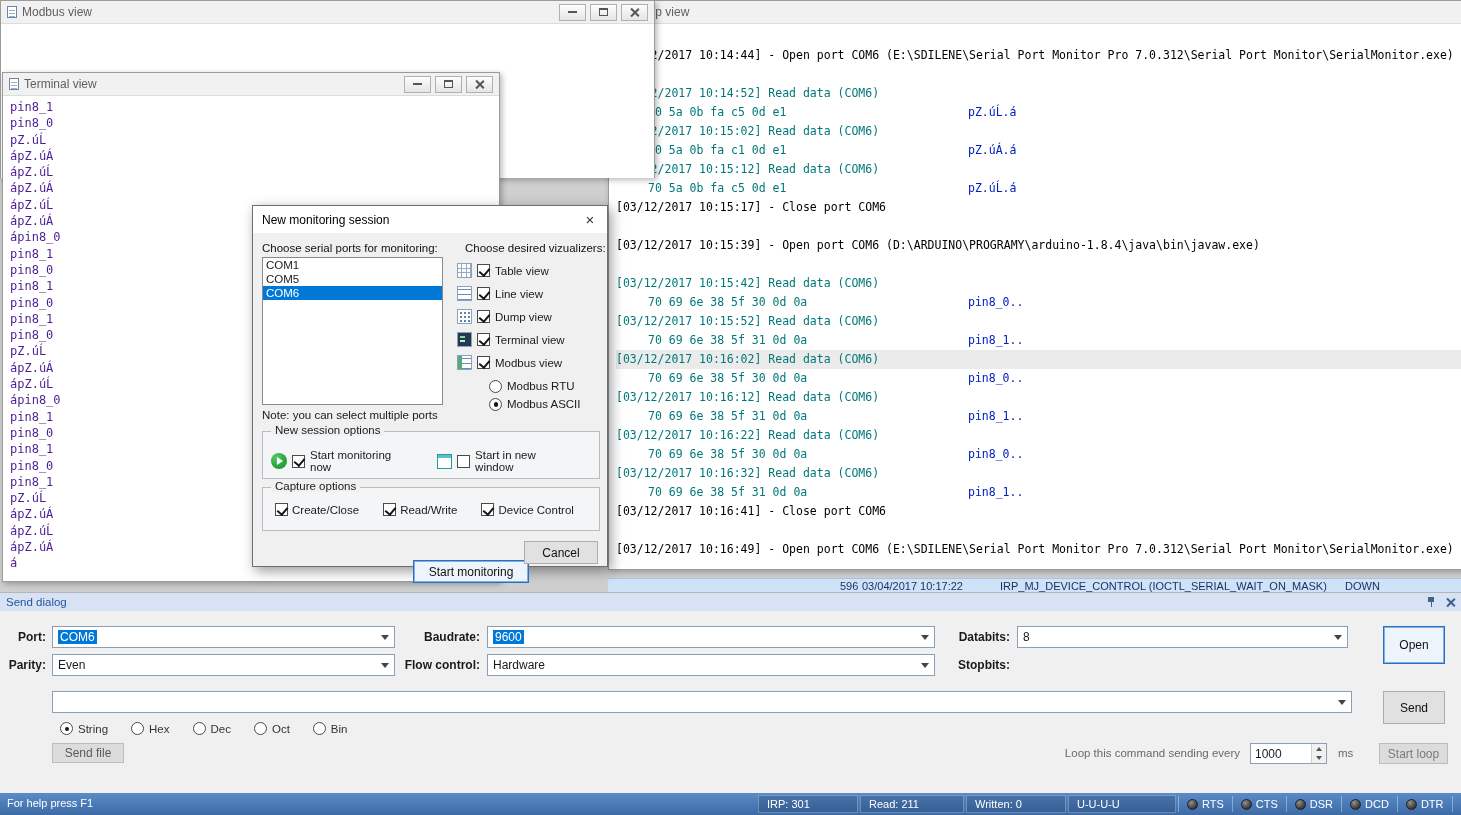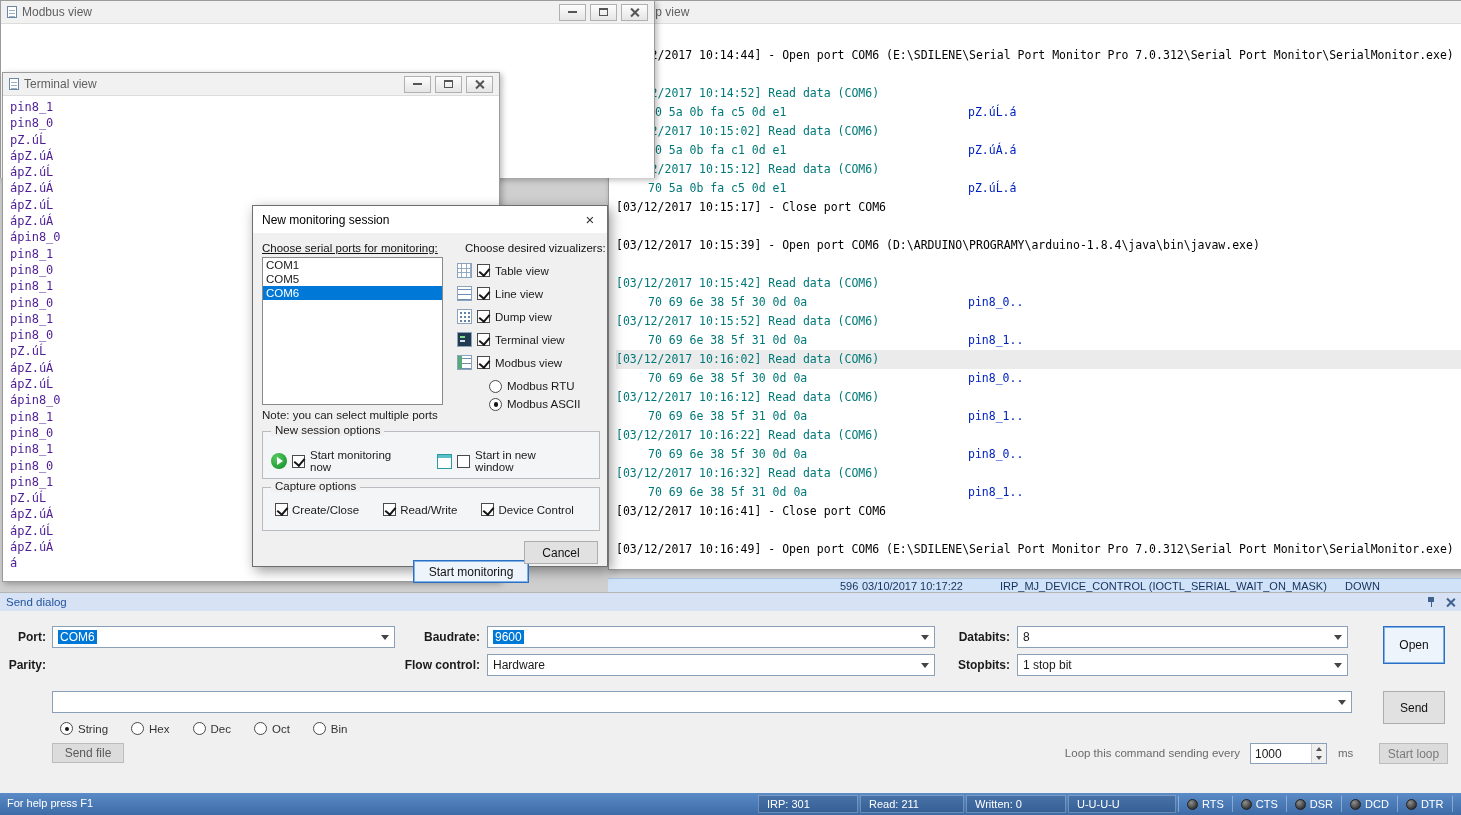--- a/index.html
+++ b/index.html
@@ -186,21 +186,21 @@
       <div class="dline open"><span class="dtext">[03/12/2017 10:16:41] - Close port COM6</span><span class="dascii"></span></div>
 
       <div class="dline blank"><span class="dtext"></span><span class="dascii"></span></div>
 
       <div class="dline open"><span class="dtext">[03/12/2017 10:16:49] - Open port COM6 (E:\SDILENE\Serial Port Monitor Pro 7.0.312\Serial Port Monitor\SerialMonitor.exe)</span><span class="dascii"></span></div>
     </div>
 </div>
 
 <div id="table-strip">
   <span class="c-idx">596</span>
-  <span class="c-time">03/10/2017 10:17:22</span>
+  <span class="c-time">03/04/2017 10:17:22</span>
   <span class="c-func">IRP_MJ_DEVICE_CONTROL (IOCTL_SERIAL_WAIT_ON_MASK)</span>
   <span class="c-dir">DOWN</span>
 </div>
 
 <div class="win" id="modbus-win">
   <div class="win-title">
     <span class="doc-icon"></span>
     <span>Modbus view</span>
     <span class="win-controls">
       <span class="wbtn">
@@ -266,21 +266,21 @@
       <div class="tline">á</div>
     </div>
 </div>
 
 <div id="dialog">
   <div class="dlg-title">
     <span>New monitoring session</span>
     <span class="dlg-close">×</span>
   </div>
   <div class="dlg-body">
-    <span class="dlg-label" style="left:9px;top:9px;text-decoration:underline;">Choose serial ports for monitoring:</span>
+    <span class="dlg-label" style="left:9px;top:9px;">Choose serial ports for monitoring:</span>
     <span class="dlg-label" style="left:212px;top:9px;">Choose desired vizualizers:</span>
 
     <div class="listbox">
 
     <div class="port-item">COM1</div>
         <div class="port-item">COM5</div>
         <div class="port-item selected">COM6</div>
       </div>
 
     <div class="viz-list">
@@ -404,36 +404,36 @@
   <div class="combo" style="left:1017px;top:33px;width:331px;">
     <span>8</span>
     <span class="arrow-zone">
         <span class="arrow-down"></span>
       </span>
   </div>
 
   <div class="btn default" id="open-btn">Open</div>
 
   <span class="fld-label" style="left:4px;top:65px;width:42px;">Parity:</span>
+  <div class="combo" style="left:52px;top:61px;width:343px;">
+    <span>Even</span>
+    <span class="arrow-zone">
+        <span class="arrow-down"></span>
+      </span>
+  </div>
 
   <span class="fld-label" style="left:400px;top:65px;width:80px;">Flow control:</span>
   <div class="combo" style="left:487px;top:61px;width:448px;">
     <span>Hardware</span>
     <span class="arrow-zone">
         <span class="arrow-down"></span>
       </span>
   </div>
 
   <span class="fld-label" style="left:940px;top:65px;width:70px;">Stopbits:</span>
-  <div class="combo" style="left:1017px;top:61px;width:331px;">
-    <span>1 stop bit</span>
-    <span class="arrow-zone">
-        <span class="arrow-down"></span>
-      </span>
-  </div>
 
   <div class="combo" style="left:52px;top:98px;width:1300px;">
     <span></span>
     <span class="arrow-zone">
         <span class="arrow-down"></span>
       </span>
   </div>
   <div class="btn" id="send-btn">Send</div>
 
   <div class="fmt-row">

